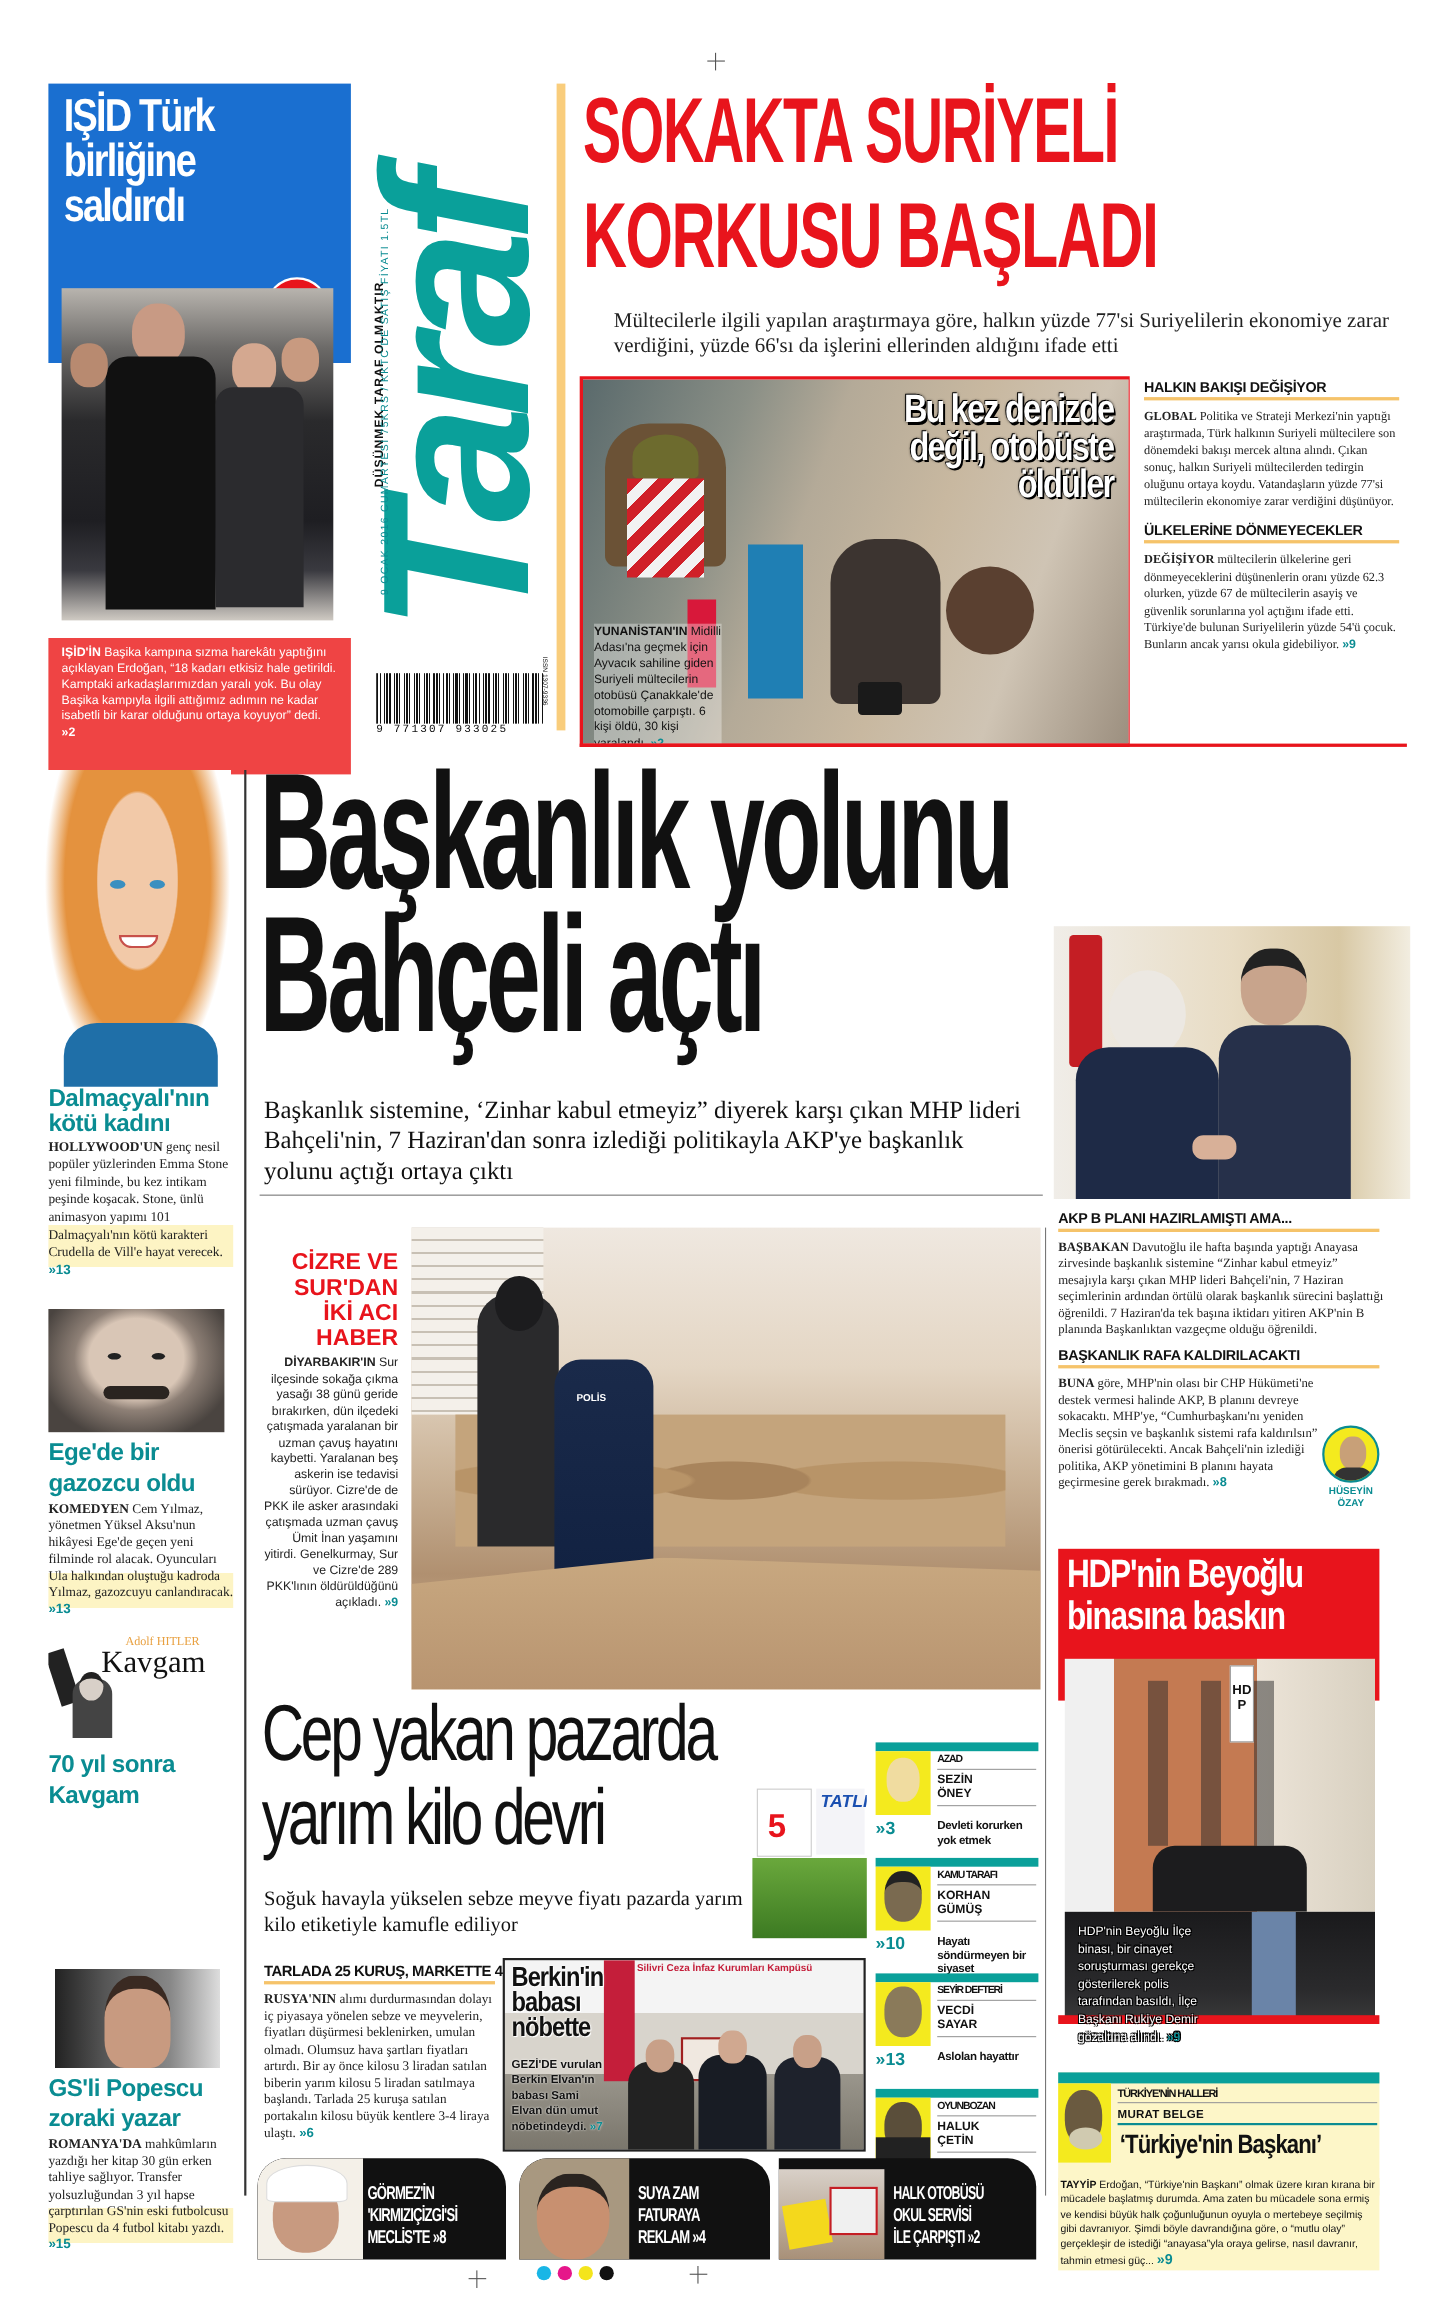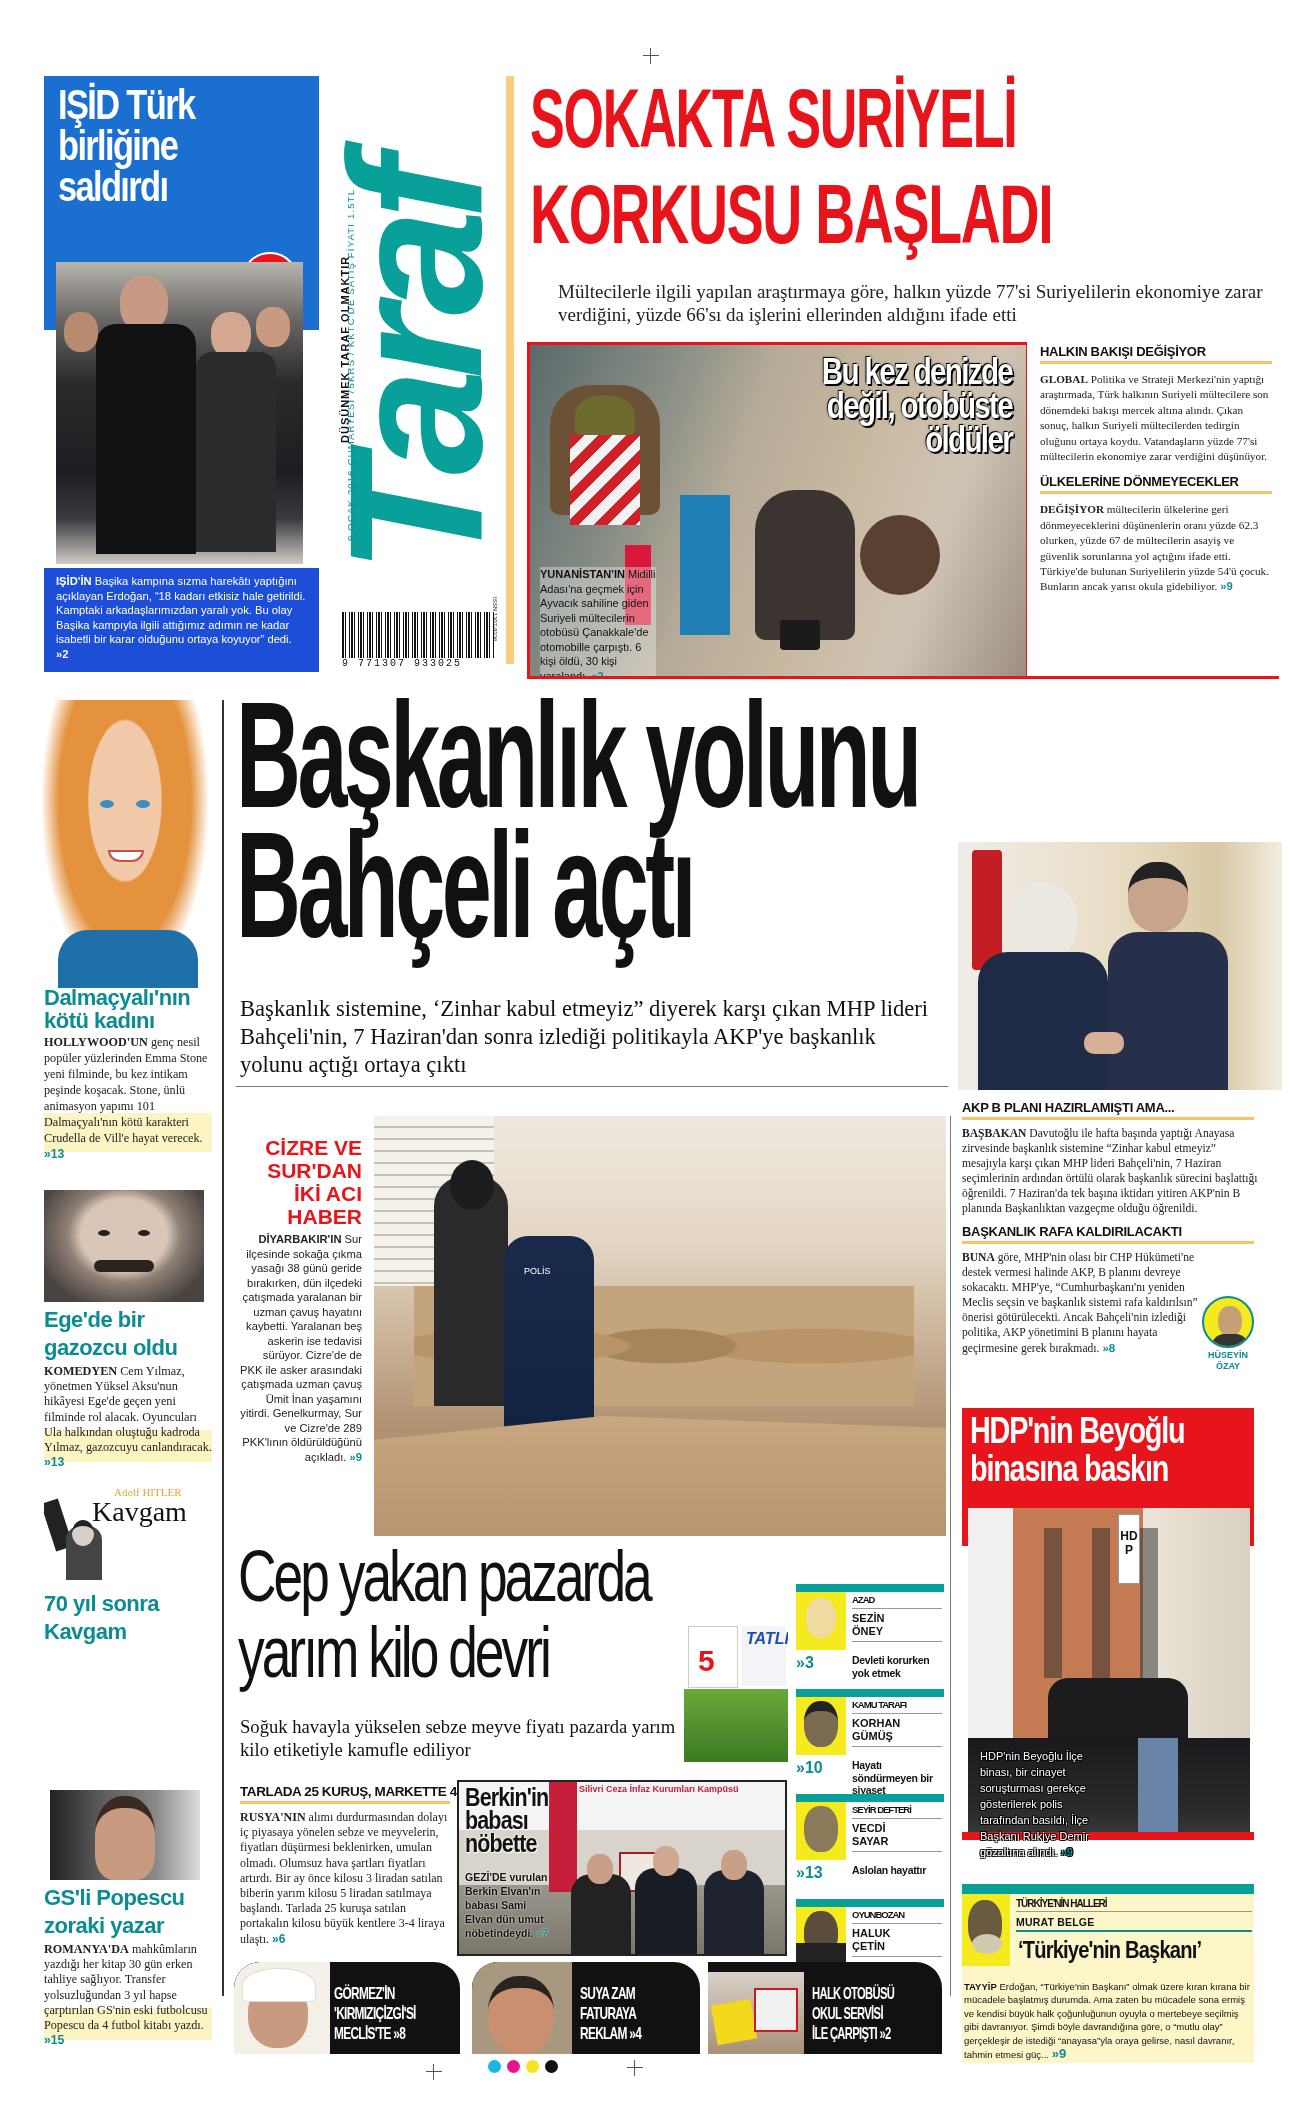--- a/index.html
+++ b/index.html
@@ -34,21 +34,21 @@
   <div style="position:absolute;left:194px;top:236px;background:#111;color:#fff;font-size:12px;font-weight:bold;padding:1px 3px;letter-spacing:-0.5px">IŞİD'li öldü</div>
 </div>
 <div class="photo" style="left:56px;top:262px;width:247px;height:302px;background:linear-gradient(180deg,#b8b4ae 0%,#6c6a68 18%,#2a2a2c 40%,#1e1e22 70%,#3a3a40 85%,#cfcac3 100%)">
   <div style="position:absolute;left:64px;top:14px;width:48px;height:56px;border-radius:45%;background:#c89a84"></div>
   <div style="position:absolute;left:40px;top:62px;width:100px;height:230px;background:#111;border-radius:20px 20px 0 0"></div>
   <div style="position:absolute;left:155px;top:50px;width:40px;height:46px;border-radius:45%;background:#d4a890"></div>
   <div style="position:absolute;left:140px;top:90px;width:80px;height:200px;background:#2b2b2e;border-radius:16px 16px 0 0"></div>
   <div style="position:absolute;left:8px;top:50px;width:34px;height:40px;border-radius:45%;background:#b88a70"></div>
   <div style="position:absolute;left:200px;top:45px;width:34px;height:40px;border-radius:45%;background:#c89a80"></div>
 </div>
-<div class="abs" style="left:44px;top:568px;width:275px;height:104px;background:#1d4ed8;color:#fff;padding:6px 12px;font-size:11.2px;line-height:14.5px;font-weight:bold">
+<div class="abs" style="left:44px;top:580px;width:275px;height:124px;background:#ef4444;color:#fff;padding:6px 12px;font-size:11.2px;line-height:14.5px;font-weight:bold">
   <span>IŞİD'İN</span><span style="font-weight:normal"> Başika kampına sızma harekâtı yaptığını açıklayan Erdoğan, “18 kadarı etkisiz hale getirildi. Kamptaki arkadaşlarımızdan yaralı yok. Bu olay Başika kampıyla ilgili attığımız adımın ne kadar isabetli bir karar olduğunu ortaya koyuyor” dedi.</span>
   <span style="font-weight:bold">»2</span>
 </div>
 
 <div class="abs" style="left:330px;top:72px;width:170px;height:600px">
   <div style="position:absolute;left:-218px;top:218px;width:606px;height:160px;transform:rotate(-90deg);color:#0aa09a;font-weight:bold;font-style:italic;font-size:190px;line-height:160px;letter-spacing:-10px;text-align:center;font-family:'Liberation Sans',sans-serif">Taraf</div>
   <div style="position:absolute;left:-134px;top:214px;width:300px;height:14px;transform:rotate(-90deg);font-size:11px;font-weight:bold;letter-spacing:1px;color:#111;white-space:nowrap">DÜŞÜNMEK TARAF OLMAKTIR</div>
   <div style="position:absolute;left:-178px;top:262px;width:400px;height:14px;transform:rotate(-90deg);font-size:9.5px;letter-spacing:1.2px;color:#0a8c92;white-space:nowrap">9 OCAK 2016 CUMARTESİ 75KRS / KKTC'DE SATIŞ FİYATI 1.5TL</div>
   <div style="position:absolute;left:12px;top:540px;width:152px;height:60px;background:repeating-linear-gradient(90deg,#111 0 2px,#fff 2px 3px,#111 3px 4px,#fff 4px 7px,#111 7px 8px,#fff 8px 9px);border-bottom:14px solid #fff"></div>
   <div style="position:absolute;left:12px;top:586px;width:152px;font-size:10px;letter-spacing:2px;font-family:'Liberation Mono',monospace">9 771307 933025</div>
@@ -214,21 +214,21 @@
     <b>DİYARBAKIR'IN</b><span> Sur ilçesinde sokağa çıkma yasağı 38 günü geride bırakırken, dün ilçedeki çatışmada yaralanan bir uzman çavuş hayatını kaybetti. Yaralanan beş askerin ise tedavisi sürüyor. Cizre'de de PKK ile asker arasındaki çatışmada uzman çavuş Ümit İnan yaşamını yitirdi. Genelkurmay, Sur ve Cizre'de 289 PKK'lının öldürüldüğünü açıkladı.</span>
     <span class="ref">»9</span>
   </p>
 </div>
 <div class="photo" style="left:374px;top:1116px;width:572px;height:420px;background:linear-gradient(180deg,#efe8e0 0%,#e4d6c4 30%,#c8b094 55%,#b09070 75%,#d2b494 100%)">
   <div style="position:absolute;left:0;top:0;width:120px;height:170px;background:repeating-linear-gradient(180deg,#f4f0ea 0 10px,#c8c0b4 10px 12px)"></div>
   <div style="position:absolute;left:40px;top:170px;width:500px;height:120px;background:radial-gradient(ellipse at 20% 50%,#b89468 0 20%,transparent 21%),radial-gradient(ellipse at 50% 50%,#a8845c 0 20%,transparent 21%),radial-gradient(ellipse at 80% 50%,#b89468 0 20%,transparent 21%),#c4a47c"></div>
   <div style="position:absolute;left:60px;top:60px;width:74px;height:230px;background:#2a2a2c;border-radius:30px 30px 0 0"></div>
   <div style="position:absolute;left:76px;top:44px;width:44px;height:50px;background:#1c1c1e;border-radius:50%"></div>
   <div style="position:absolute;left:130px;top:120px;width:90px;height:240px;background:linear-gradient(#1a2a4a,#102040);border-radius:24px 24px 0 0"></div>
-  <div style="position:absolute;left:150px;top:150px;color:#fff;font-size:9px;font-weight:normal">POLİS</div>
+  <div style="position:absolute;left:150px;top:150px;color:#fff;font-size:9px;font-weight:bold">POLİS</div>
   <div style="position:absolute;left:0;top:300px;width:572px;height:120px;background:linear-gradient(180deg,#c8a880,#b89470);clip-path:polygon(0 20%,40% 0,100% 10%,100% 100%,0 100%)"></div>
 </div>
 
 <div class="abs" style="left:238px;top:1538px;width:560px">
   <div style="font-size:72px;line-height:76px;letter-spacing:-4px;transform:scaleX(0.74);transform-origin:left top;white-space:nowrap;color:#111">Cep yakan pazarda</div>
   <div style="font-size:72px;line-height:76px;letter-spacing:-4px;transform:scaleX(0.74);transform-origin:left top;white-space:nowrap;color:#111">yarım kilo devri</div>
 </div>
 <p class="abs serif" style="left:240px;top:1715px;width:440px;font-size:18.6px;line-height:23px;color:#111">Soğuk havayla yükselen sebze meyve fiyatı pazarda yarım kilo etiketiyle kamufle ediliyor</p>
 <div class="photo" style="left:684px;top:1622px;width:104px;height:140px;background:linear-gradient(180deg,#fff 0 48%,#6aa83c 48%,#3c7a22 100%)">
   <div style="position:absolute;left:4px;top:4px;width:50px;height:62px;background:#fff;border:1px solid #ccc"></div>

